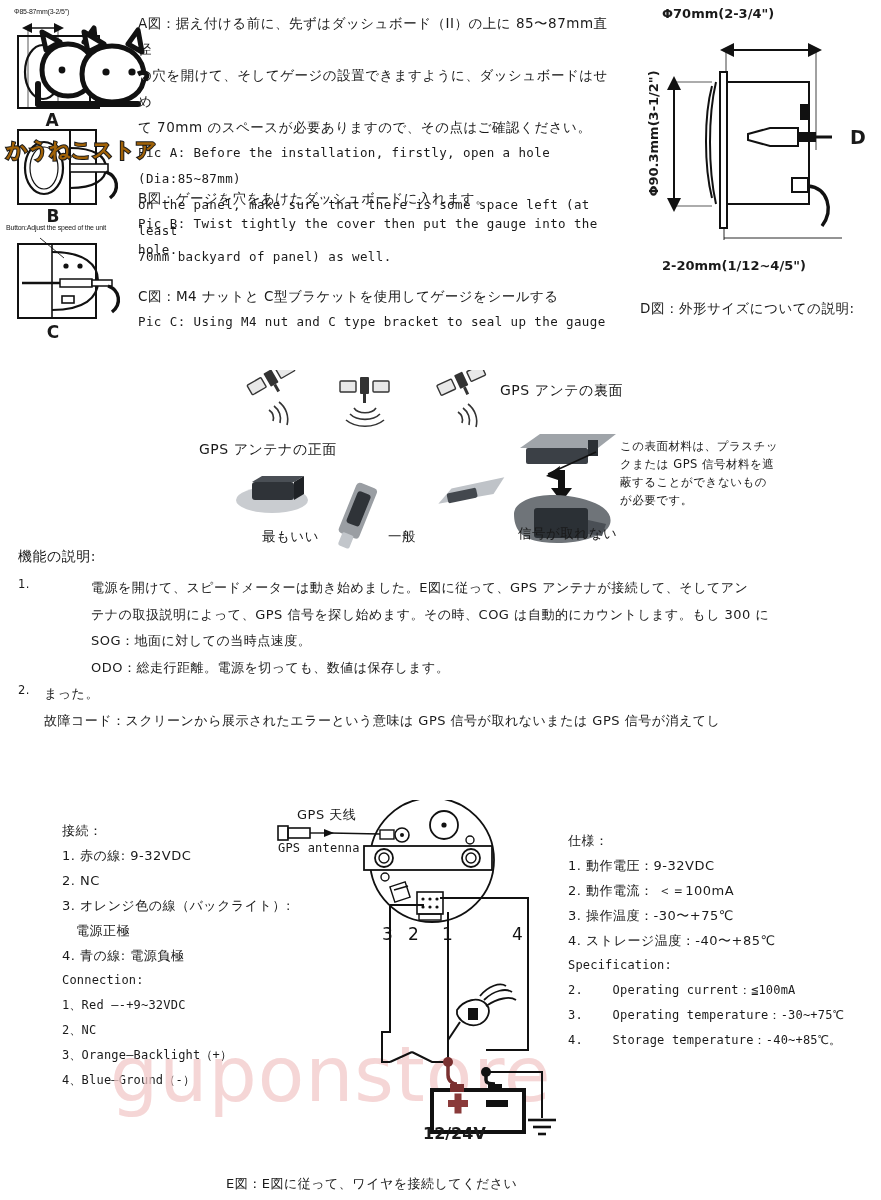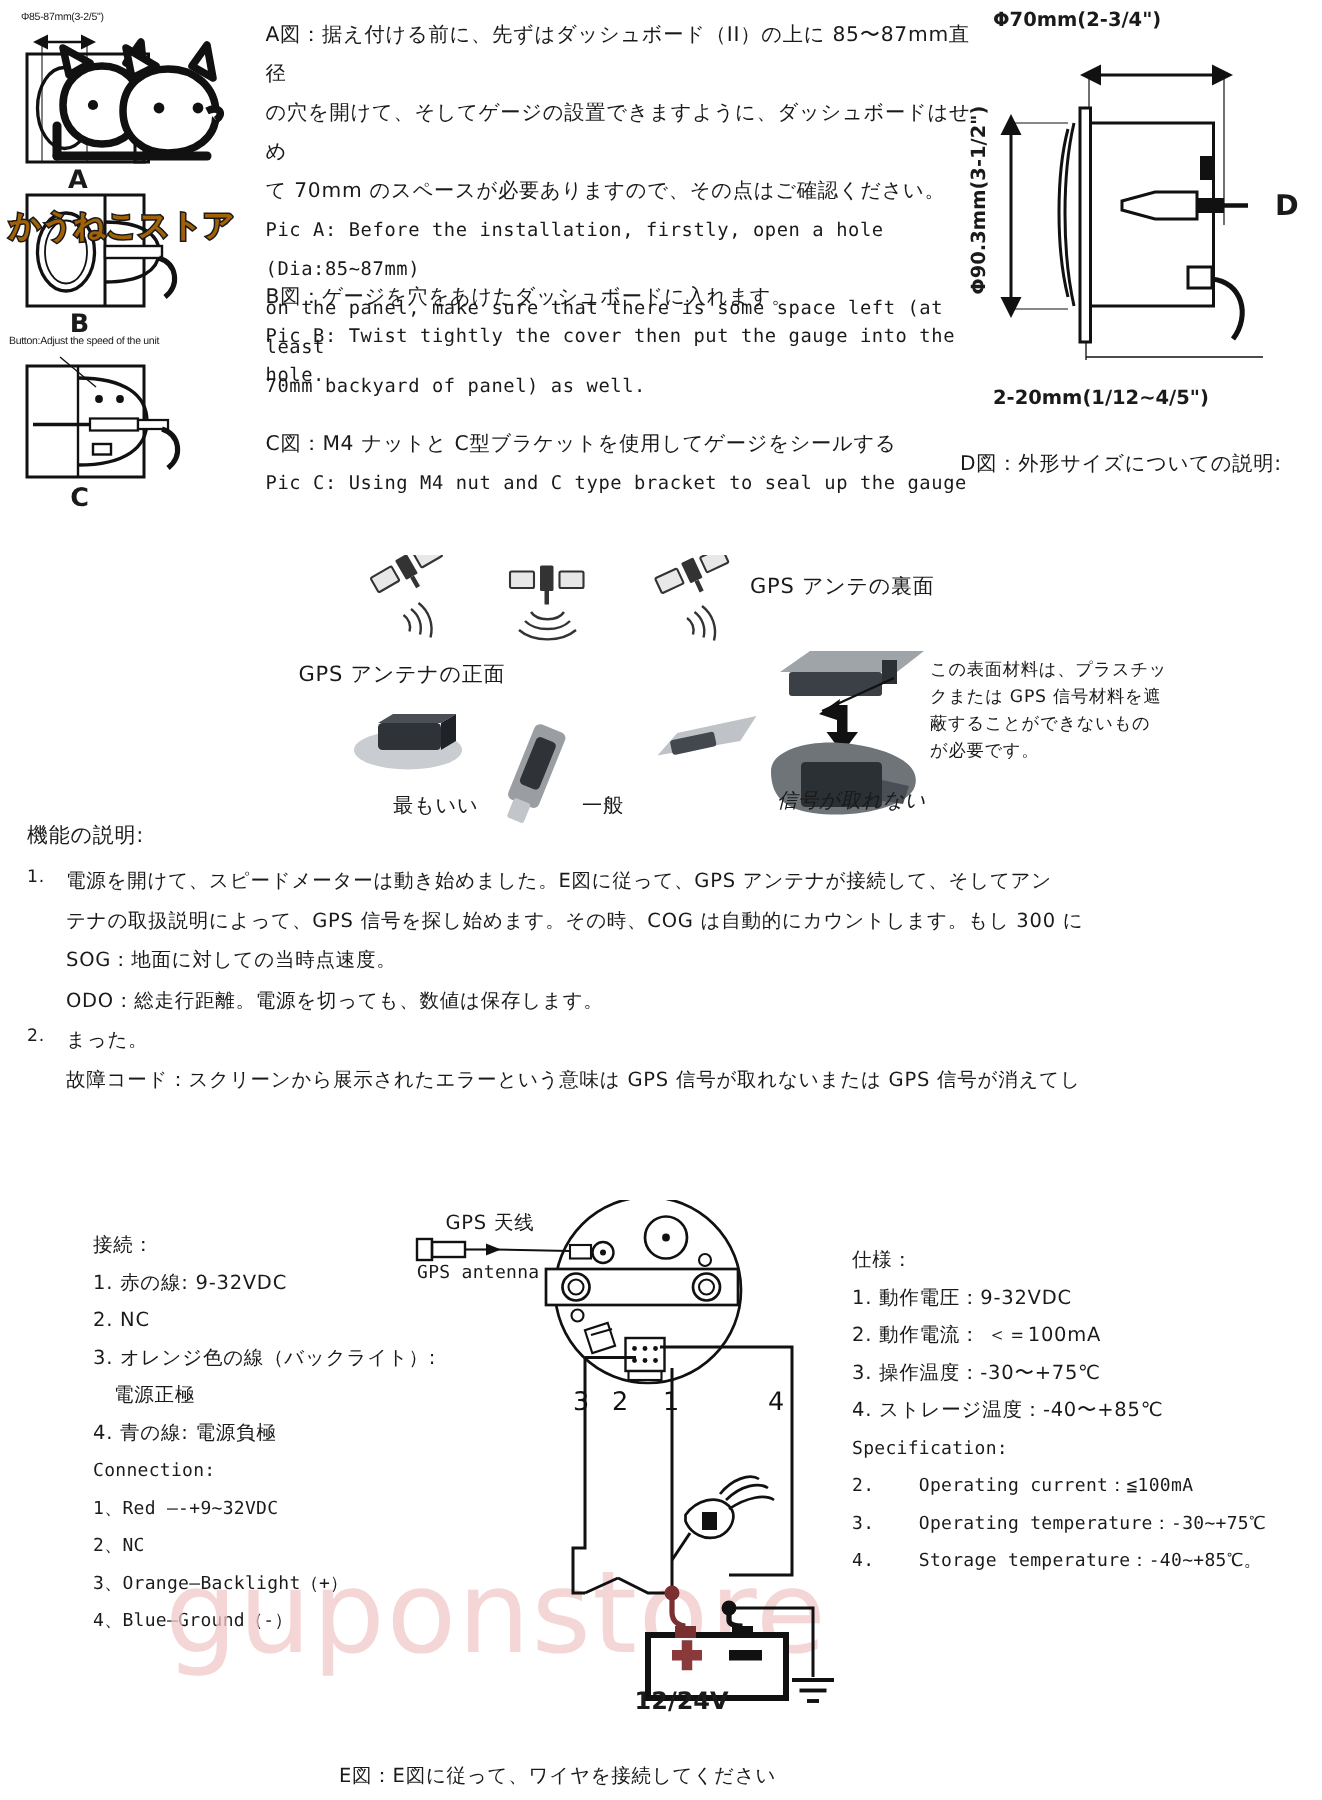--- a/index.html
+++ b/index.html
@@ -12,21 +12,21 @@
     overflow:hidden;
   }
   .page{position:relative;width:881px;height:1200px;}
   .abs{position:absolute;}
 
   
   .jp{font-family:"DejaVu Sans","Liberation Sans",sans-serif;letter-spacing:.5px;}
   .mono{font-family:"DejaVu Sans Mono","Liberation Mono",monospace;letter-spacing:.2px;}
 
   
-  .instr{font-size:13.5px;line-height:26px;margin-left:39px;}
+  .instr{font-size:13.5px;line-height:26px;}
   .instr .jpline{font-size:13.5px;}
   .instr .enline{font-family:"DejaVu Sans Mono","Liberation Mono",monospace;font-size:12.5px;letter-spacing:.4px;}
 
   
   .figwrap{position:absolute;}
   .figlabel{font-weight:bold;font-size:17px;text-align:center;font-family:"DejaVu Sans",sans-serif;}
   .tiny{font-size:7px;font-family:"Liberation Sans",sans-serif;letter-spacing:-0.2px;}
 
   
   .dimtext{font-size:13px;font-family:"DejaVu Sans","Liberation Sans",sans-serif;font-weight:600;}
@@ -272,36 +272,36 @@
       <line x1="286" y1="82" x2="238" y2="104" stroke="#111" stroke-width="1.6" transform="translate(120,0)"></line>
       <polygon points="356,106 370,96 368,110" fill="#111"></polygon>
     </svg>
   </div>
 
   <div class="abs jp gpslabel" style="left:199px;top:441px;">GPS アンテナの正面</div>
   <div class="abs jp gpslabel" style="left:500px;top:382px;">GPS アンテの裏面</div>
 
   <div class="abs jp gpscap" style="left:262px;top:528px;">最もいい</div>
   <div class="abs jp gpscap" style="left:388px;top:528px;">一般</div>
-  <div class="abs jp gpscap" style="left:518px;top:525px;font-style:italic;">信号が取れない</div>
+  <div class="abs jp gpscap" style="left:518px;top:525px;">信号が取れない</div>
 
   <div class="abs jp gpsnote" style="left:620px;top:437px;width:180px;">
     <div>この表面材料は、プラスチッ</div>
     <div>クまたは GPS 信号材料を遮</div>
     <div>蔽することができないもの</div>
     <div>が必要です。</div>
   </div>
 
   <div class="abs jp secttitle" style="left:18px;top:548px;">機能の説明:</div>
 
   <div class="abs" style="left:18px;top:575px;width:850px;">
 
     <div class="fnrow">
       <div class="fnnum jp">1.</div>
-      <div style="flex:1;">
+      <div style="flex:1;margin-left:47px;">
         <div class="jp fntext">電源を開けて、スピードメーターは動き始めました。E図に従って、GPS アンテナが接続して、そしてアン</div>
         <div class="jp fntext">テナの取扱説明によって、GPS 信号を探し始めます。その時、COG は自動的にカウントします。もし 300 に</div>
         <div class="jp sub">SOG：地面に対しての当時点速度。</div>
         <div class="jp sub">ODO：総走行距離。電源を切っても、数値は保存します。</div>
       </div>
     </div>
 
     <div class="fnrow" style="margin-top:0px;">
       <div class="fnnum jp">2.</div>
       <div style="flex:1;">

